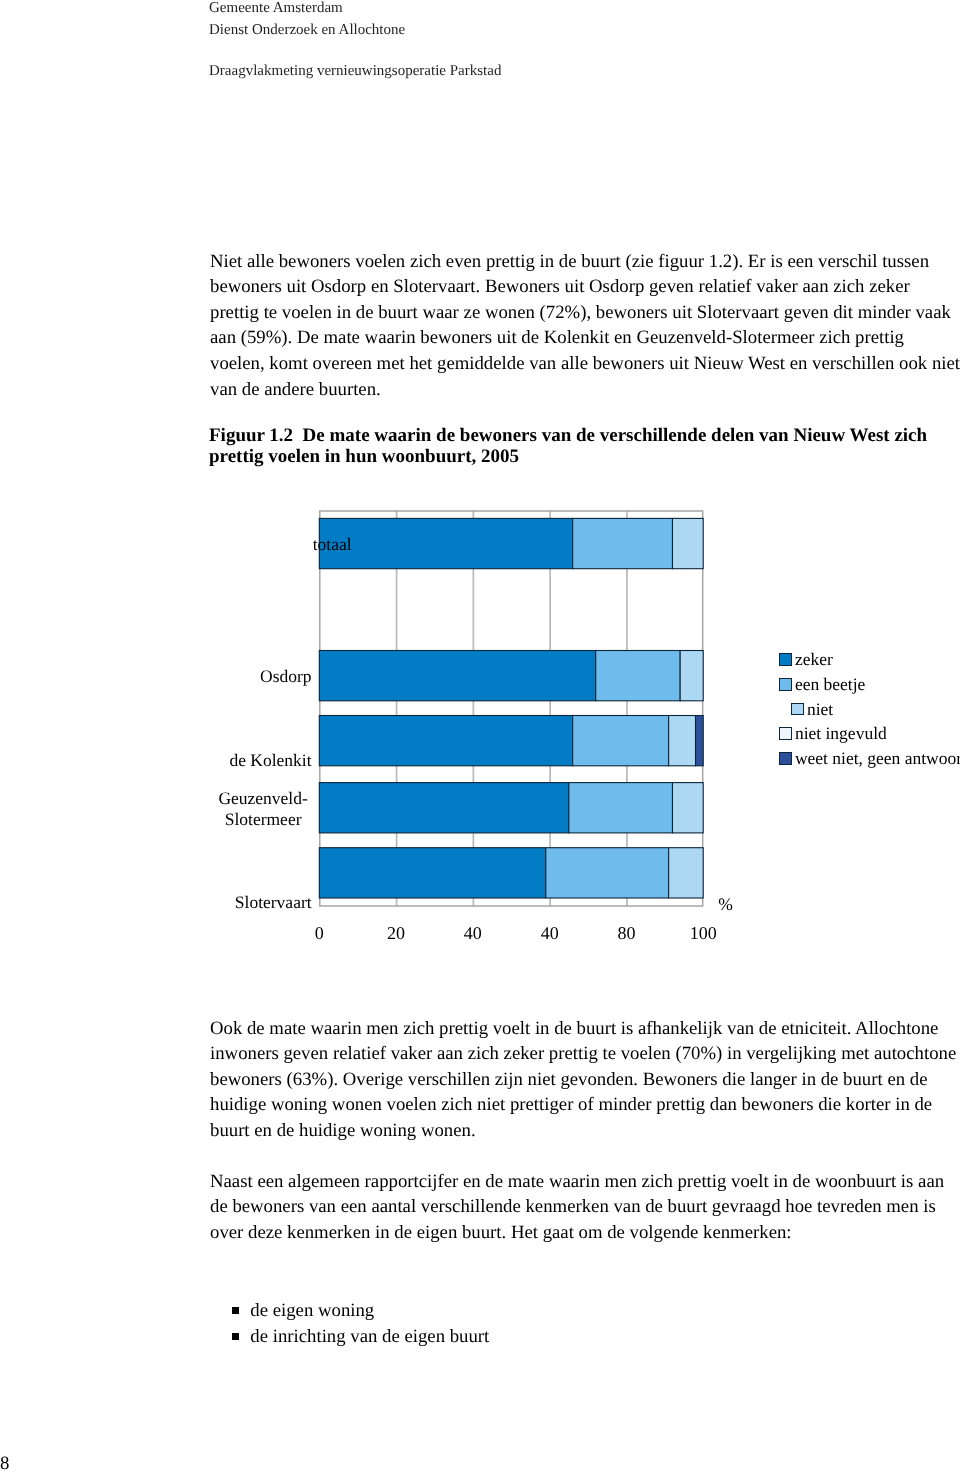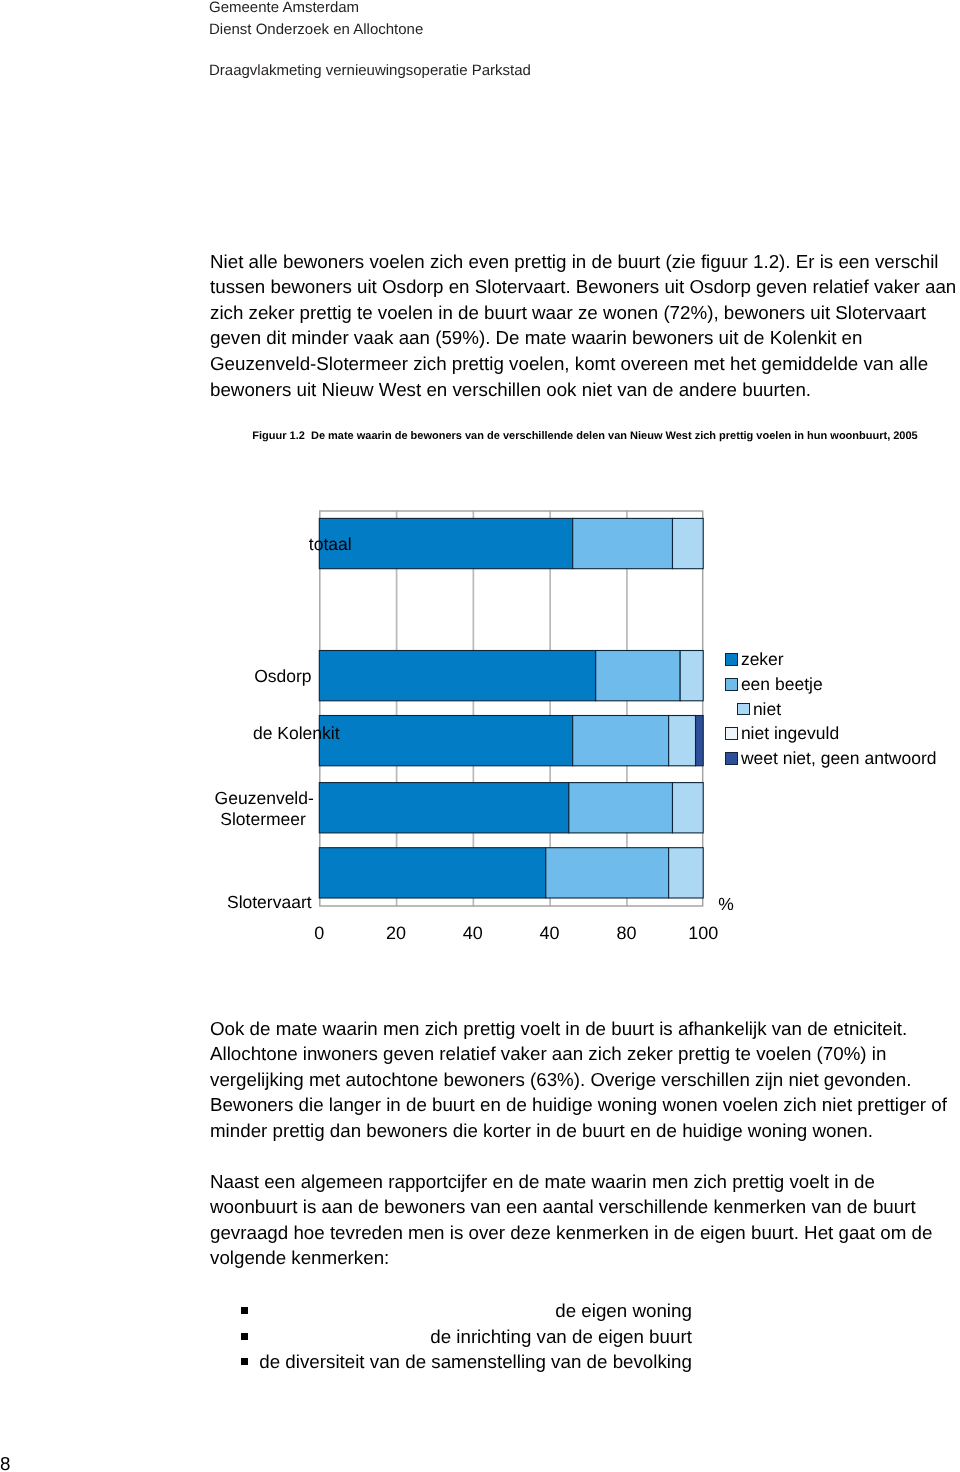--- a/index.html
+++ b/index.html
@@ -1,40 +1,40 @@
 <!DOCTYPE html>
 <html><head>
 <meta charset="utf-8">
 <title>Draagvlakmeting vernieuwingsoperatie Parkstad</title>
 <style>
   html,body{margin:0;padding:0;}
   body{width:960px;height:1472px;background:#ffffff;color:#000;
        font-family:"Liberation Sans",sans-serif;position:relative;overflow:hidden;
        -webkit-font-smoothing:antialiased;text-rendering:geometricPrecision;}
-  .page{position:absolute;left:0;top:0;width:960px;height:1160px;background:#fff;}
+  .page{position:absolute;left:0;top:0;width:960px;height:1160px;background:#fff;font-family:Liberation Serif, serif;}
   .hdr{position:absolute;left:209px;font-size:15px;line-height:22.1px;color:#231f20;white-space:nowrap;}
   .para{position:absolute;left:210px;width:750px;font-size:18.75px;line-height:25.55px;
          color:#000;text-align:left;}
-  .figcap{position:absolute;left:209px;width:752px;font-size:11px;font-weight:bold;
-           line-height:20.63px;color:#000;text-align:center;}
+  .figcap{position:absolute;left:209px;width:752px;font-size:19px;font-weight:bold;
+           line-height:20.63px;color:#000;}
   .figcap .gap{white-space:pre;}
   .pageno{position:absolute;left:0px;top:1451.3px;font-size:18.75px;line-height:25.55px;}
-  ul.bul{position:absolute;left:241px;margin:0;padding:0;list-style:none;
-          font-size:18.75px;line-height:25.55px;text-align:right;}
+  ul.bul{position:absolute;left:232px;margin:0;padding:0;list-style:none;
+          font-size:18.75px;line-height:25.55px;}
   ul.bul li{position:relative;padding-left:18.3px;}
   ul.bul li:before{content:"";position:absolute;left:-0.2px;top:8.8px;width:6.9px;height:6.9px;
                     background:#000;}
   #chart{position:absolute;left:0;top:0;}
   .ylab{position:absolute;left:0;width:311.6px;text-align:right;
          font-size:17.5px;line-height:20.63px;color:#000;}
   .ylab.two span{display:block;width:97px;margin-left:auto;text-align:center;}
   .xtick{position:absolute;width:100px;text-align:center;font-size:18px;
           line-height:20px;color:#000;}
   .pctlab{position:absolute;font-size:17.5px;line-height:20px;color:#000;}
-  .legrow{position:absolute;left:725px;height:12.9px;white-space:nowrap;}
+  .legrow{position:absolute;left:779px;height:12.9px;white-space:nowrap;}
   .swatch{display:inline-block;width:12.9px;height:12.9px;border:1px solid #0d2538;
            box-sizing:border-box;vertical-align:top;}
   .legtxt{display:inline-block;font-size:17.5px;line-height:12.9px;
            vertical-align:top;margin-left:3px;}
 </style>
 </head>
 <body>
 
 <div class="page">
 
@@ -68,21 +68,21 @@
       <rect x="319.3" y="782.6" width="249.53500000000003" height="50.3" fill="#037cc6" stroke="#0d2538" stroke-width="1.1"></rect>
       <rect x="568.835" y="782.6" width="103.65300000000002" height="50.3" fill="#6fbcec" stroke="#0d2538" stroke-width="1.1"></rect>
       <rect x="672.488" y="782.6" width="30.71199999999999" height="50.3" fill="#acd8f4" stroke="#0d2538" stroke-width="1.1"></rect>
       <rect x="319.3" y="847.7" width="226.50100000000003" height="50.3" fill="#037cc6" stroke="#0d2538" stroke-width="1.1"></rect>
       <rect x="545.801" y="847.7" width="122.84799999999996" height="50.3" fill="#6fbcec" stroke="#0d2538" stroke-width="1.1"></rect>
       <rect x="668.649" y="847.7" width="34.551000000000045" height="50.3" fill="#acd8f4" stroke="#0d2538" stroke-width="1.1"></rect>
     </svg>
   <div id="chart-labels">
       <div class="ylab" style="top: 534.335px; margin-left: 40px;"><span>totaal</span></div>
       <div class="ylab" style="top: 666.435px;"><span>Osdorp</span></div>
-      <div class="ylab" style="top: 723px; padding-left: 28px;"><span>de Kolenkit</span></div>
+      <div class="ylab" style="top: 750px;"><span>de Kolenkit</span></div>
       <div class="ylab two" style="top: 788.22px;">
         <span>Geuzenveld-Slotermeer</span>
       </div>
       <div class="ylab" style="top: 892px;"><span>Slotervaart</span></div>
       <div class="xtick" style="left: 269.3px; top: 923.2px;">0</div>
       <div class="xtick" style="left: 346.08px; top: 923.2px;">20</div>
       <div class="xtick" style="left: 422.86px; top: 923.2px;">40</div>
       <div class="xtick" style="left: 499.64px; top: 923.2px;">40</div>
       <div class="xtick" style="left: 576.42px; top: 923.2px;">80</div>
       <div class="xtick" style="left: 653.2px; top: 923.2px;">100</div>
@@ -93,17 +93,16 @@
       <div class="legrow" style="top: 727.49px;"><span class="swatch" style="background: rgb(237, 244, 250);"></span><span class="legtxt">niet ingevuld</span></div>
       <div class="legrow" style="top: 752.42px;"><span class="swatch" style="background: rgb(45, 78, 155);"></span><span class="legtxt">weet niet, geen antwoord</span></div>
     </div>
 
   <div class="para" style="top:1015.5px">Ook de mate waarin men zich prettig voelt in de buurt is afhankelijk van de etniciteit. Allochtone inwoners geven relatief vaker aan zich zeker prettig te voelen (70%) in vergelijking met autochtone bewoners (63%). Overige verschillen zijn niet gevonden. Bewoners die langer in de buurt en de huidige woning wonen voelen zich niet prettiger of minder prettig dan bewoners die korter in de buurt en de huidige woning wonen.</div>
   <div class="para" style="top:1168.7px">Naast een algemeen rapportcijfer en de mate waarin men zich prettig voelt in de woonbuurt is aan de bewoners van een aantal verschillende kenmerken van de buurt gevraagd hoe tevreden men is over deze kenmerken in de eigen buurt. Het gaat om de volgende kenmerken:</div>
 
   <ul class="bul" style="top:1298.3px">
     <li><span>de eigen woning</span></li>
     <li><span>de inrichting van de eigen buurt</span></li>
-    <li><span>de diversiteit van de samenstelling van de bevolking</span></li>
   </ul>
 
   <div class="pageno">8</div>
 </div>
 
 </body></html>

